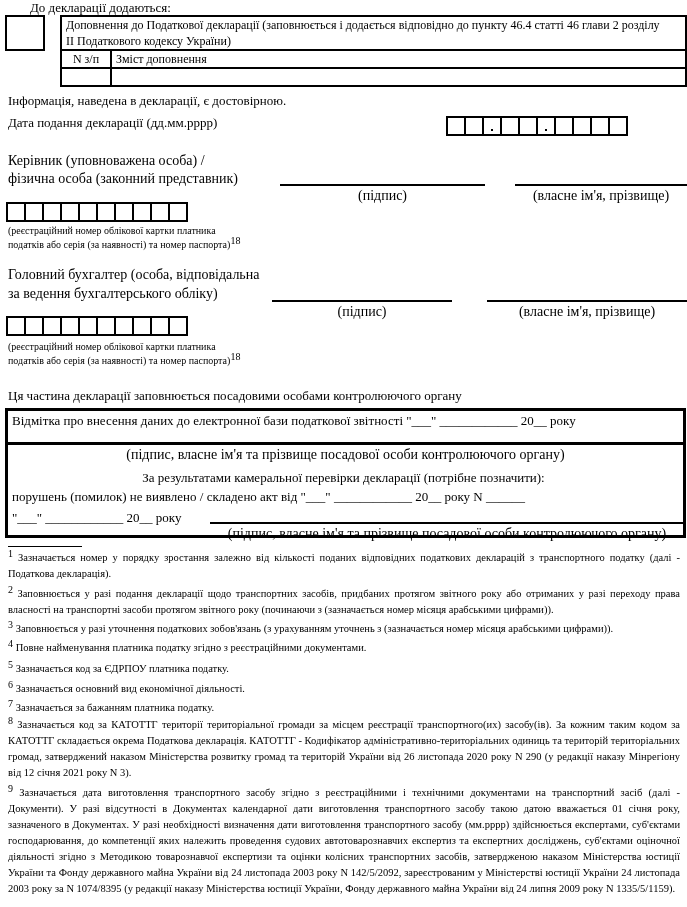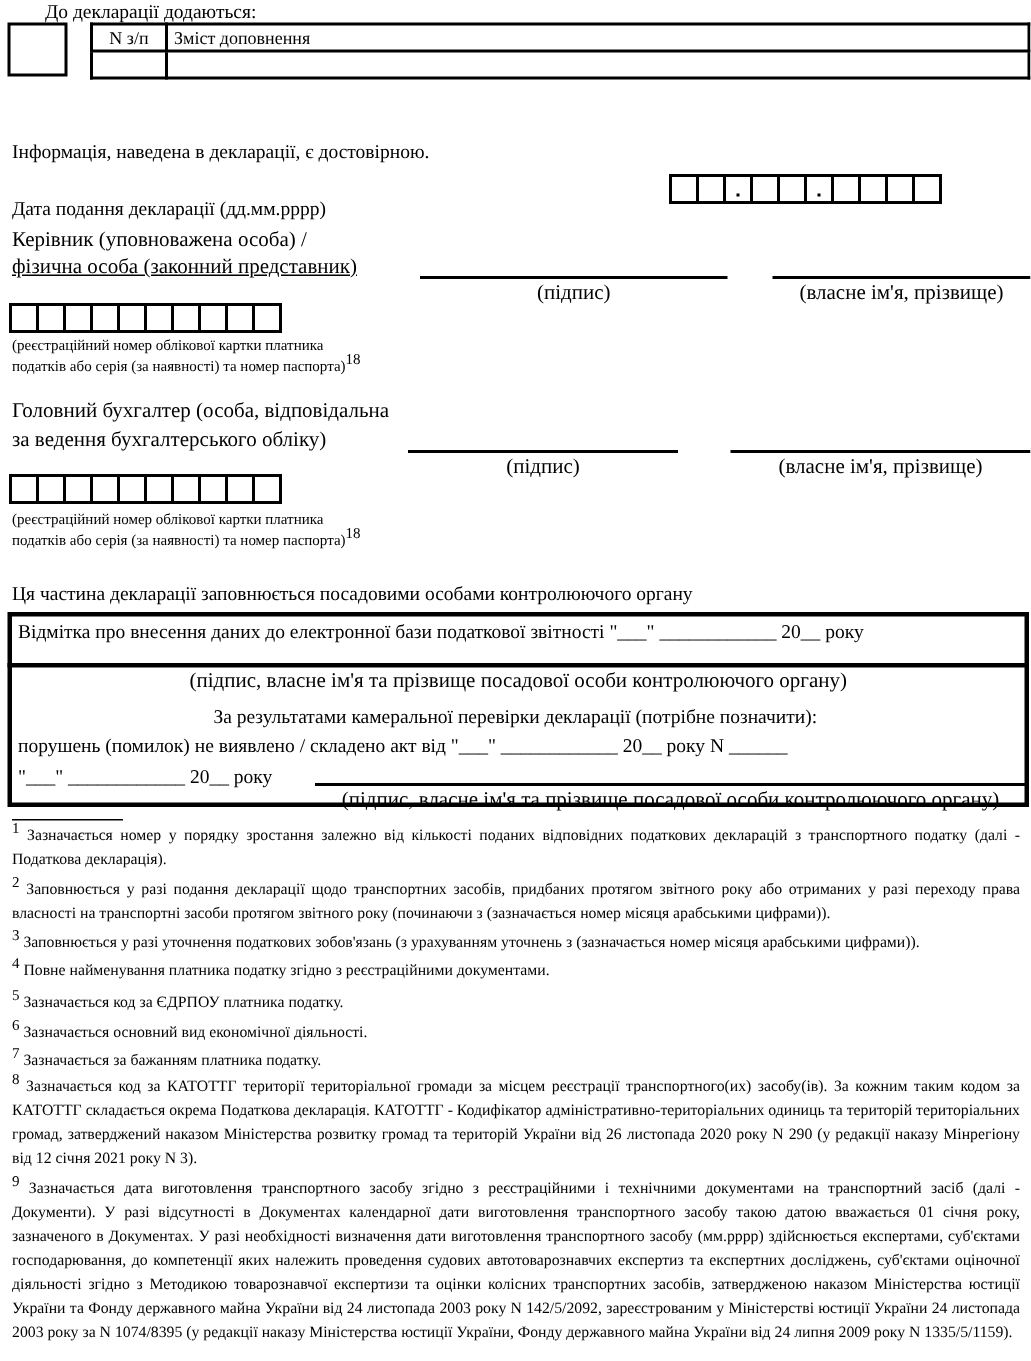--- a/index.html
+++ b/index.html
@@ -35,52 +35,58 @@
 
     .fn-rule { left: 8px; top: 546px; width: 74px; height: 1px; background: #000; }
   </style>
 </head>
 <body>
 
 <div class="abs t13" style="left:30px; top:0px;">До декларації додаються:</div>
 <div class="abs attach-check"></div>
 <table class="abs attach-table">
   <tbody>
+      <tr>
+    <td colspan="2" style="border-bottom:none;">
+      <span>Доповнення до Податкової декларації (заповнюється і додається відповідно до пункту 46.4 статті 46 глави 2 розділу</span><br>
+      <span>II Податкового кодексу України)</span>
+    </td>
+  </tr>
   <tr>
     <td class="num">N з/п</td>
     <td>Зміст доповнення</td>
   </tr>
   <tr>
     <td class="num"></td>
     <td></td>
   </tr>
 </tbody>
   </table>
 
 <div class="abs t13" style="left:8px; top:93px;">Інформація, наведена в декларації, є достовірною.</div>
-<div class="abs t13" style="left:8px; top:131px;">Дата подання декларації (дд.мм.рррр)</div>
+<div class="abs t13" style="left:8px; top:115px;">Дата подання декларації (дд.мм.рррр)</div>
 <div class="abs cells" style="left:446px; top:116px;">
   <div class="cell"></div>
   <div class="cell"></div>
   <div class="cell">
       <span class="dot"></span>
     </div>
   <div class="cell"></div>
   <div class="cell"></div>
   <div class="cell">
       <span class="dot"></span>
     </div>
   <div class="cell"></div>
   <div class="cell"></div>
   <div class="cell"></div>
   <div class="cell"></div>
 </div>
 
 <div class="abs t14" style="left:8px; top:152px;">Керівник (уповноважена особа) /</div>
-<div class="abs t14" style="left:8px; top:170px;text-decoration:underline;">фізична особа (законний представник)</div>
+<div class="abs t14" style="left:8px; top:170px;">фізична особа (законний представник)</div>
 <div class="abs sigline" style="left:280px; top:184px; width:205px;"></div>
 <div class="abs caption" style="left:280px; top:188px; width:205px;">(підпис)</div>
 <div class="abs sigline" style="left:515px; top:184px; width:172px;"></div>
 <div class="abs caption" style="left:515px; top:188px; width:172px;">(власне ім'я, прізвище)</div>
 <div class="abs cells" style="left:6px; top:202px;">
   <div class="cell"></div>
     <div class="cell"></div>
   <div class="cell"></div>
     <div class="cell"></div>
   <div class="cell"></div>

